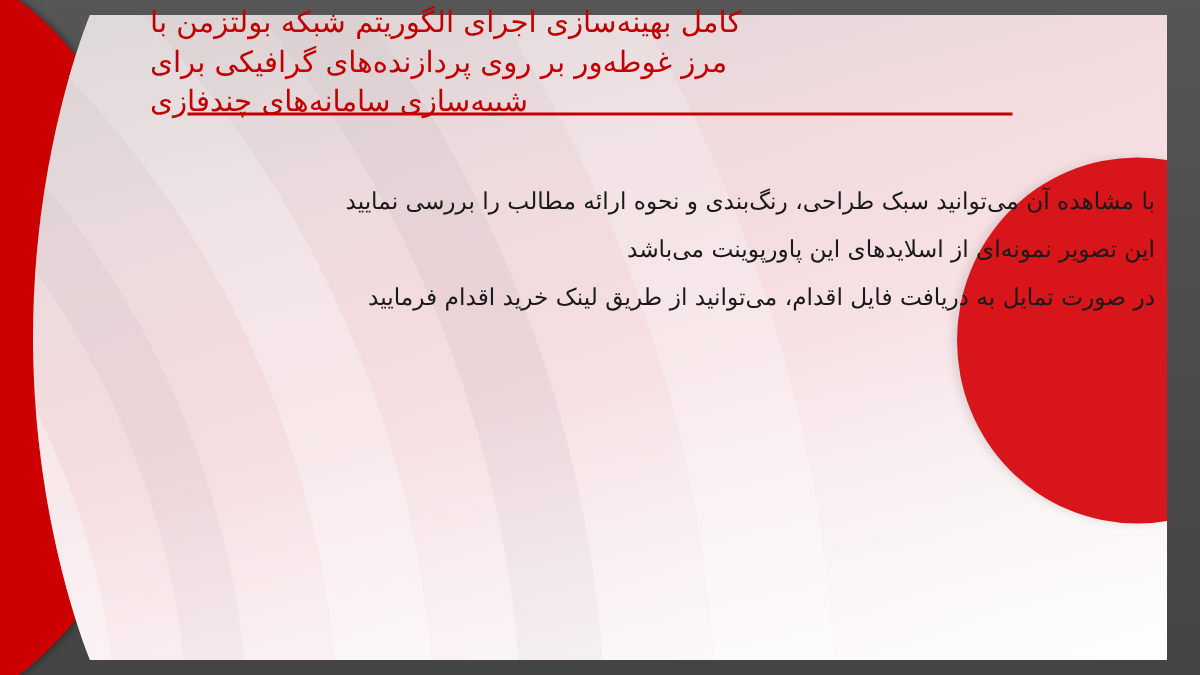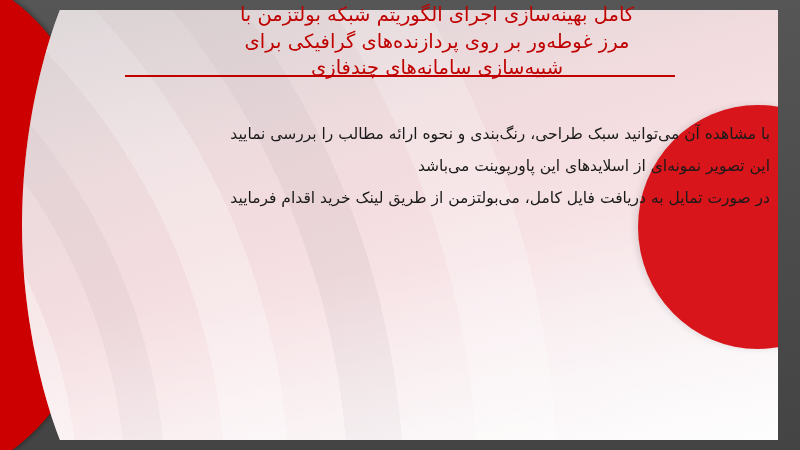--- a/index.html
+++ b/index.html
@@ -101,21 +101,21 @@
     background: #d8151b;
     box-shadow: -3px 0 6px rgba(0,0,0,.10);
   }
 
   
   .title {
     position: absolute;
     top: 2px;
     right: 26px;
     left: 100px;
-    text-align: center;
+    text-align: left;
     color: #c00000;
     font-size: 19.5px;
     line-height: 26.5px;
     font-weight: 400;
     direction: rtl;
     letter-spacing: 0;
     white-space: pre-line;
   }
 
   
@@ -160,16 +160,16 @@
 
   <div class="title">کامل بهینه‌سازی اجرای الگوریتم شبکه بولتزمن با
 مرز غوطه‌ور بر روی پردازنده‌های گرافیکی برای
 شبیه‌سازی سامانه‌های چندفازی</div>
 
   <div class="title-rule"></div>
 
   <div class="body-text">
     <span class="line">با مشاهده آن می‌توانید سبک طراحی، رنگ‌بندی و نحوه ارائه مطالب را بررسی نمایید</span>
     <span class="line">این تصویر نمونه‌ای از اسلایدهای این پاورپوینت می‌باشد</span>
-    <span class="line">در صورت تمایل به دریافت فایل کامل، می‌بولتزمن از طریق لینک خرید اقدام فرمایید</span>
+    <span class="line">در صورت تمایل به دریافت فایل اقدام، می‌توانید از طریق لینک خرید اقدام فرمایید</span>
   </div>
 
 </div>
 
 </body></html>

